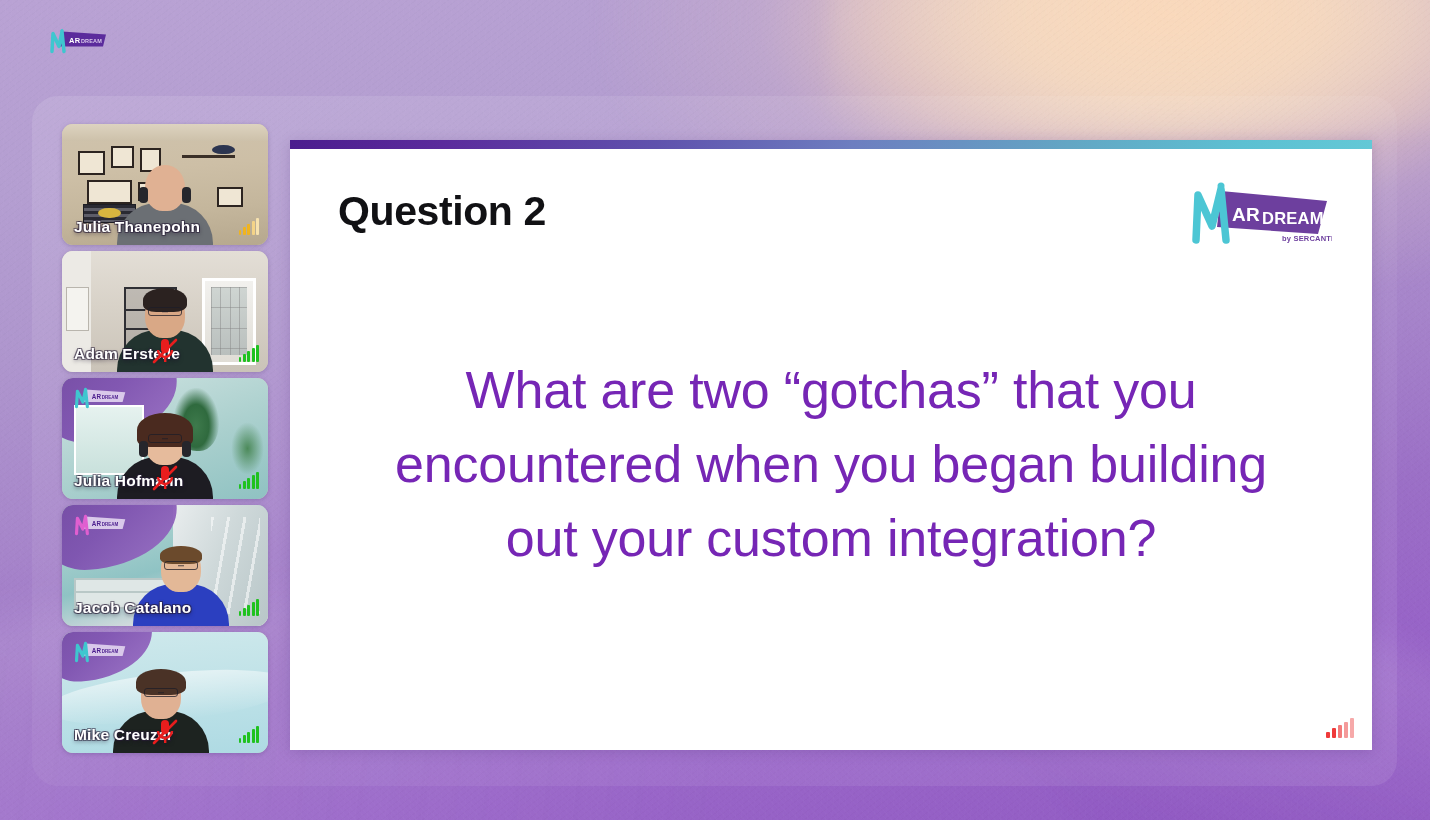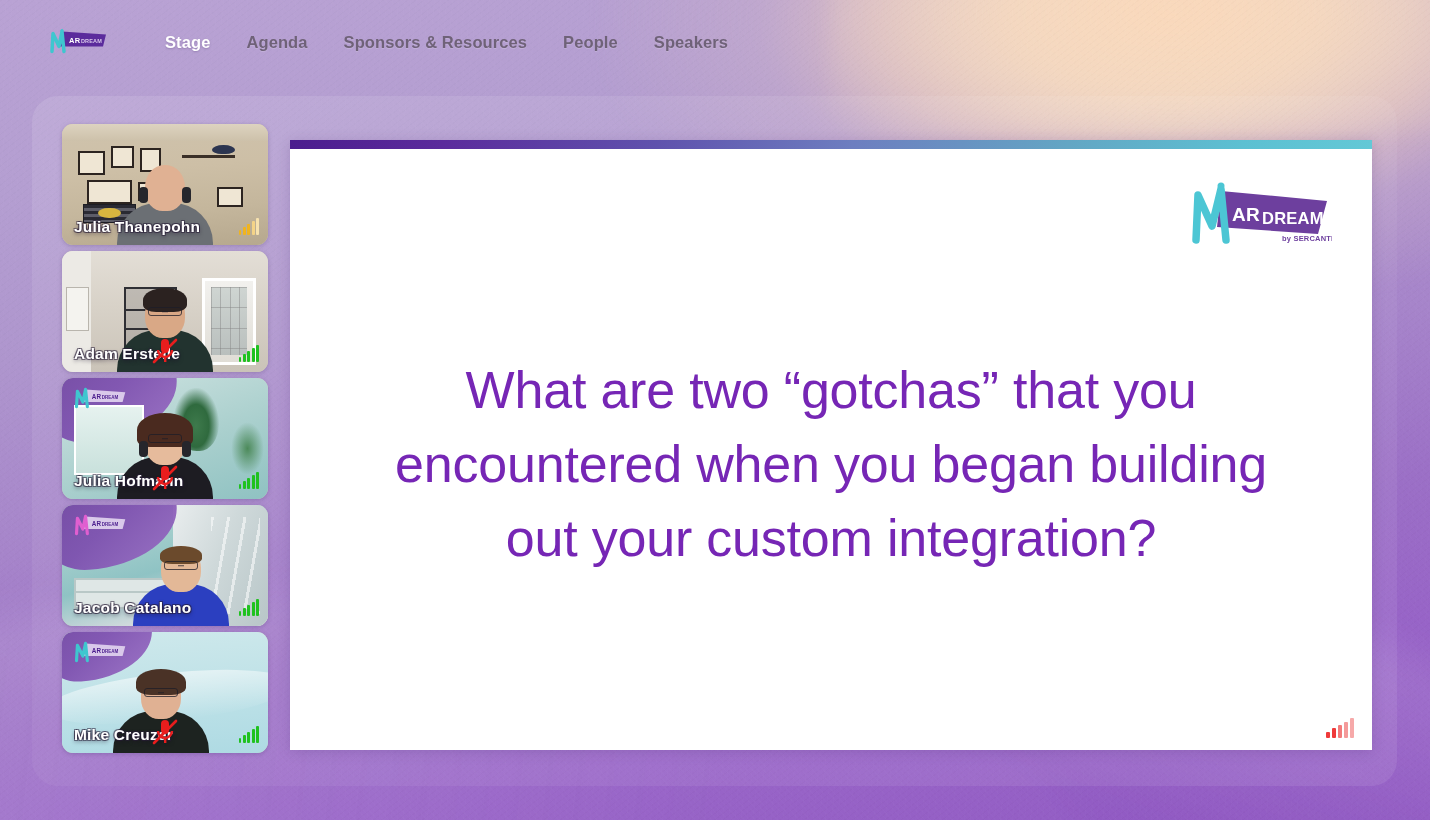--- a/index.html
+++ b/index.html
@@ -357,27 +357,20 @@
 
 <nav class="topnav">
   <div class="nav-logo">
     <svg viewBox="0 0 124 62" width="62" height="34" aria-hidden="true">
       <path d="M30 10 L118 16 L112 40 L26 40 Z" fill="#5b2b9c"></path>
       <path d="M10 50 L12 14 L24 40 L30 10 L34 50" stroke="#3fc6cf" stroke-width="7" fill="none" stroke-linecap="round" stroke-linejoin="round"></path>
       <circle cx="30" cy="8" r="3.2" fill="#3fc6cf"></circle>
       <text x="44" y="33" font-family="Liberation Sans, sans-serif" font-size="15" font-weight="700" fill="#ffffff" letter-spacing="0.5">AR</text>
       <text x="68" y="33" font-family="Liberation Sans, sans-serif" font-size="11" font-weight="700" fill="#d9c9ea" letter-spacing="0.3">DREAM</text>
     </svg>
-  </div>
-  <div class="nav-items">
-    <div class="nav-item active">Stage</div>
-    <div class="nav-item">Agenda</div>
-    <div class="nav-item">Sponsors &amp; Resources</div>
-    <div class="nav-item">People</div>
-    <div class="nav-item">Speakers</div>
   </div>
 </nav>
 
 <div class="panel"></div>
 
 <div class="participants">
 
   <div class="ptile">
     <div class="ptile-video">
       <div class="scene sc-room">
@@ -555,20 +548,21 @@
       <i style="height:14px; background:#1fc21f;"></i>
       <i style="height:17px; background:#1fc21f;"></i>
     </div>
   </div>
 
 </div>
 
 <div class="slide">
   <div class="slide-topbar"></div>
 
+  <div class="slide-title">Question 2</div>
 
   <div class="slide-logo">
     <svg viewBox="0 0 296 144" width="148" height="72" aria-hidden="true">
       <path d="M74 26 L286 46 L268 112 L66 98 Z" fill="#6d3f9e"></path>
       <path d="M24 124 L28 34 L56 96 L74 22 L84 124" stroke="#4cc6d4" stroke-width="15" fill="none" stroke-linecap="round" stroke-linejoin="round"></path>
       <circle cx="74" cy="16" r="7" fill="#4cc6d4"></circle>
       <text x="96" y="86" font-family="Liberation Sans, sans-serif" font-size="38" font-weight="700" fill="#ffffff" letter-spacing="0.5">AR</text>
       <text x="156" y="92" font-family="Liberation Sans, sans-serif" font-size="33" font-weight="700" fill="#ffffff" letter-spacing="0.5">DREAMIN'</text>
       <text x="196" y="126" font-family="Liberation Sans, sans-serif" font-size="15" font-weight="700" fill="#6d3f9e" letter-spacing="0.4">by SERCANTE</text>
     </svg>

